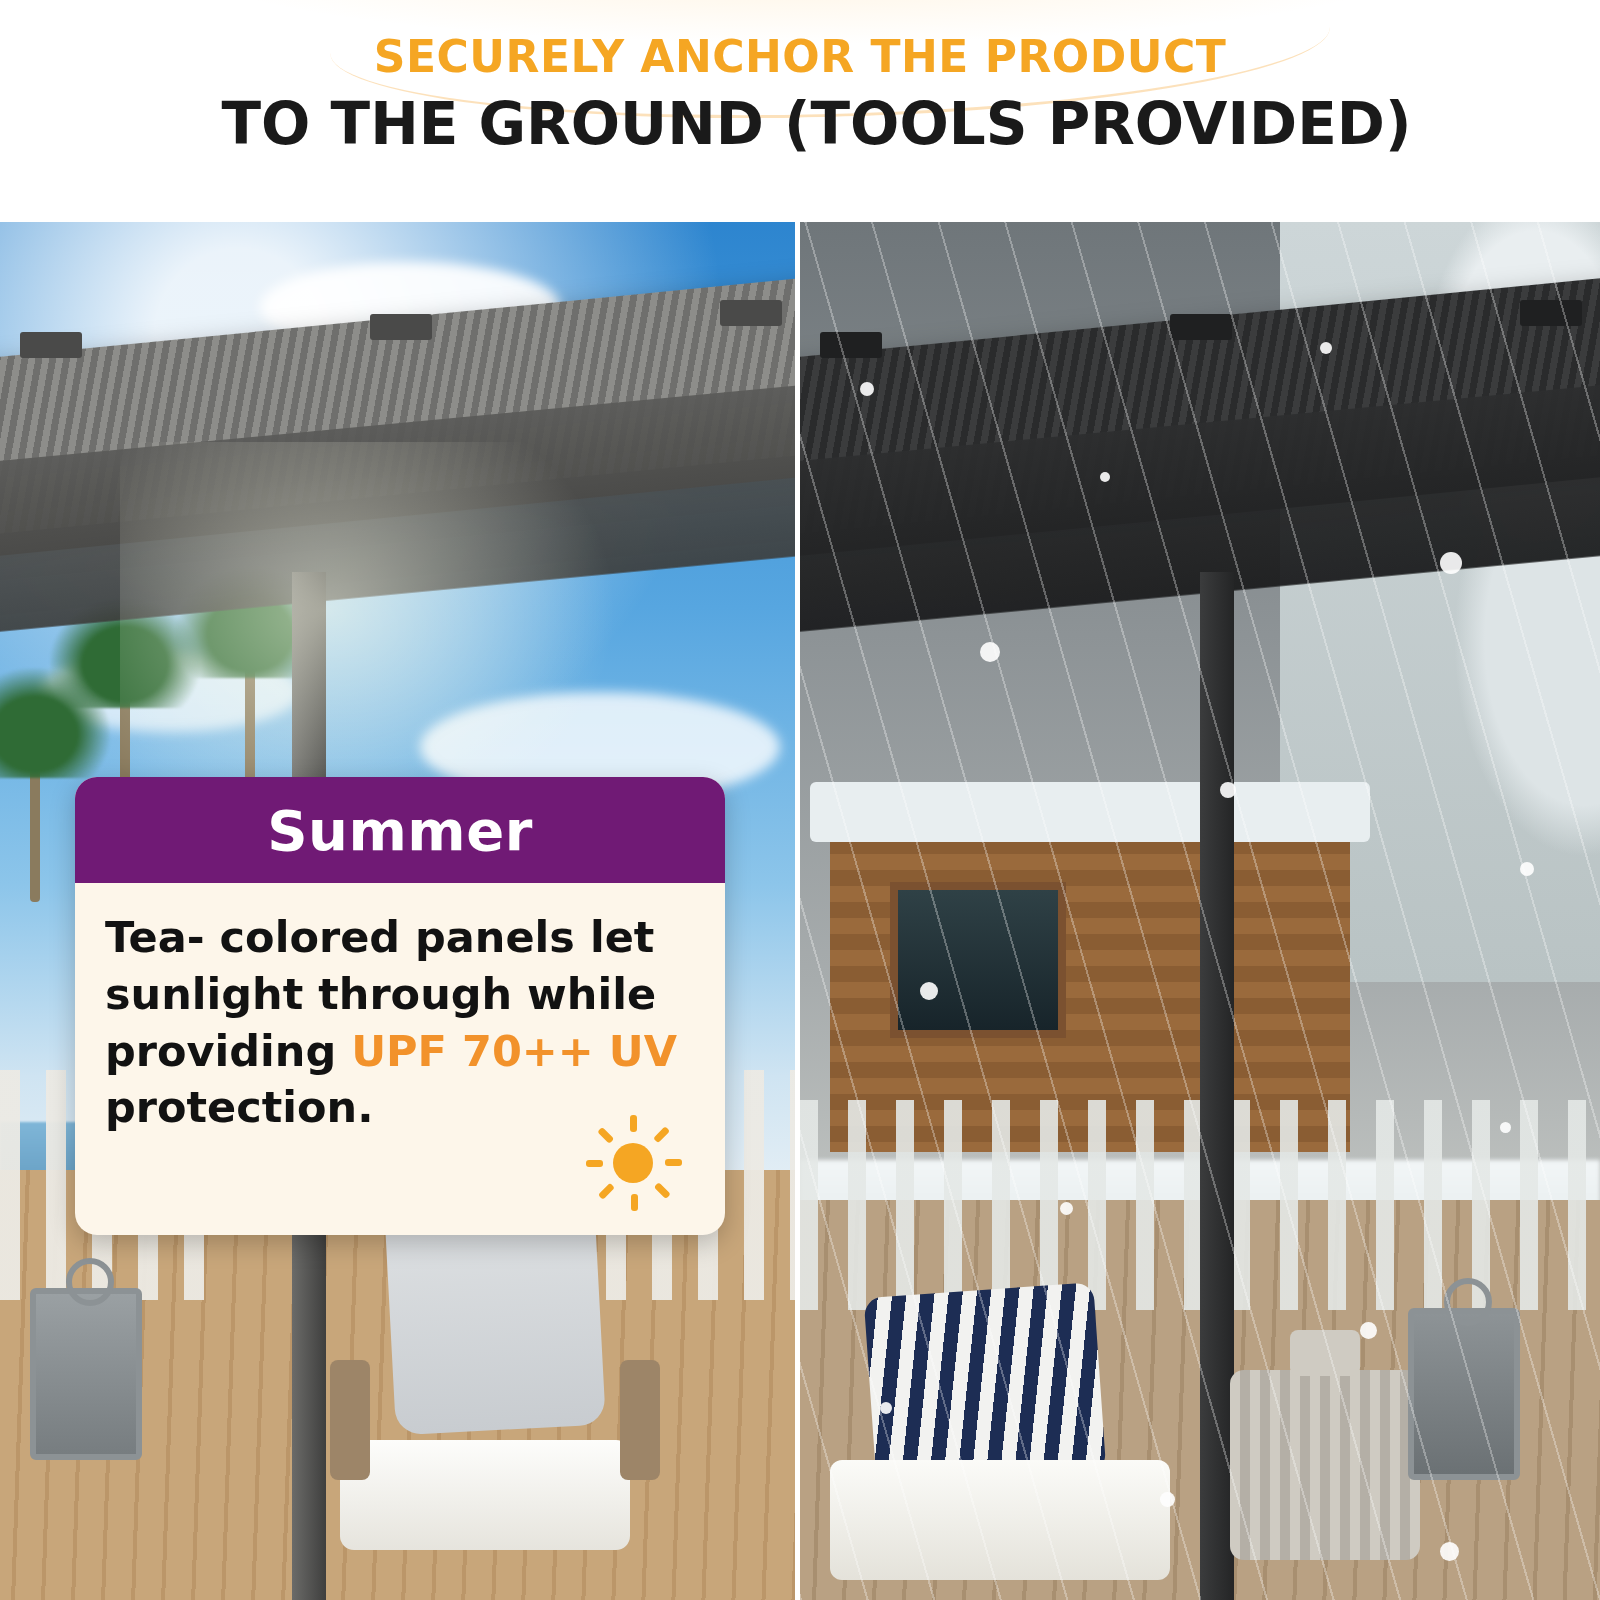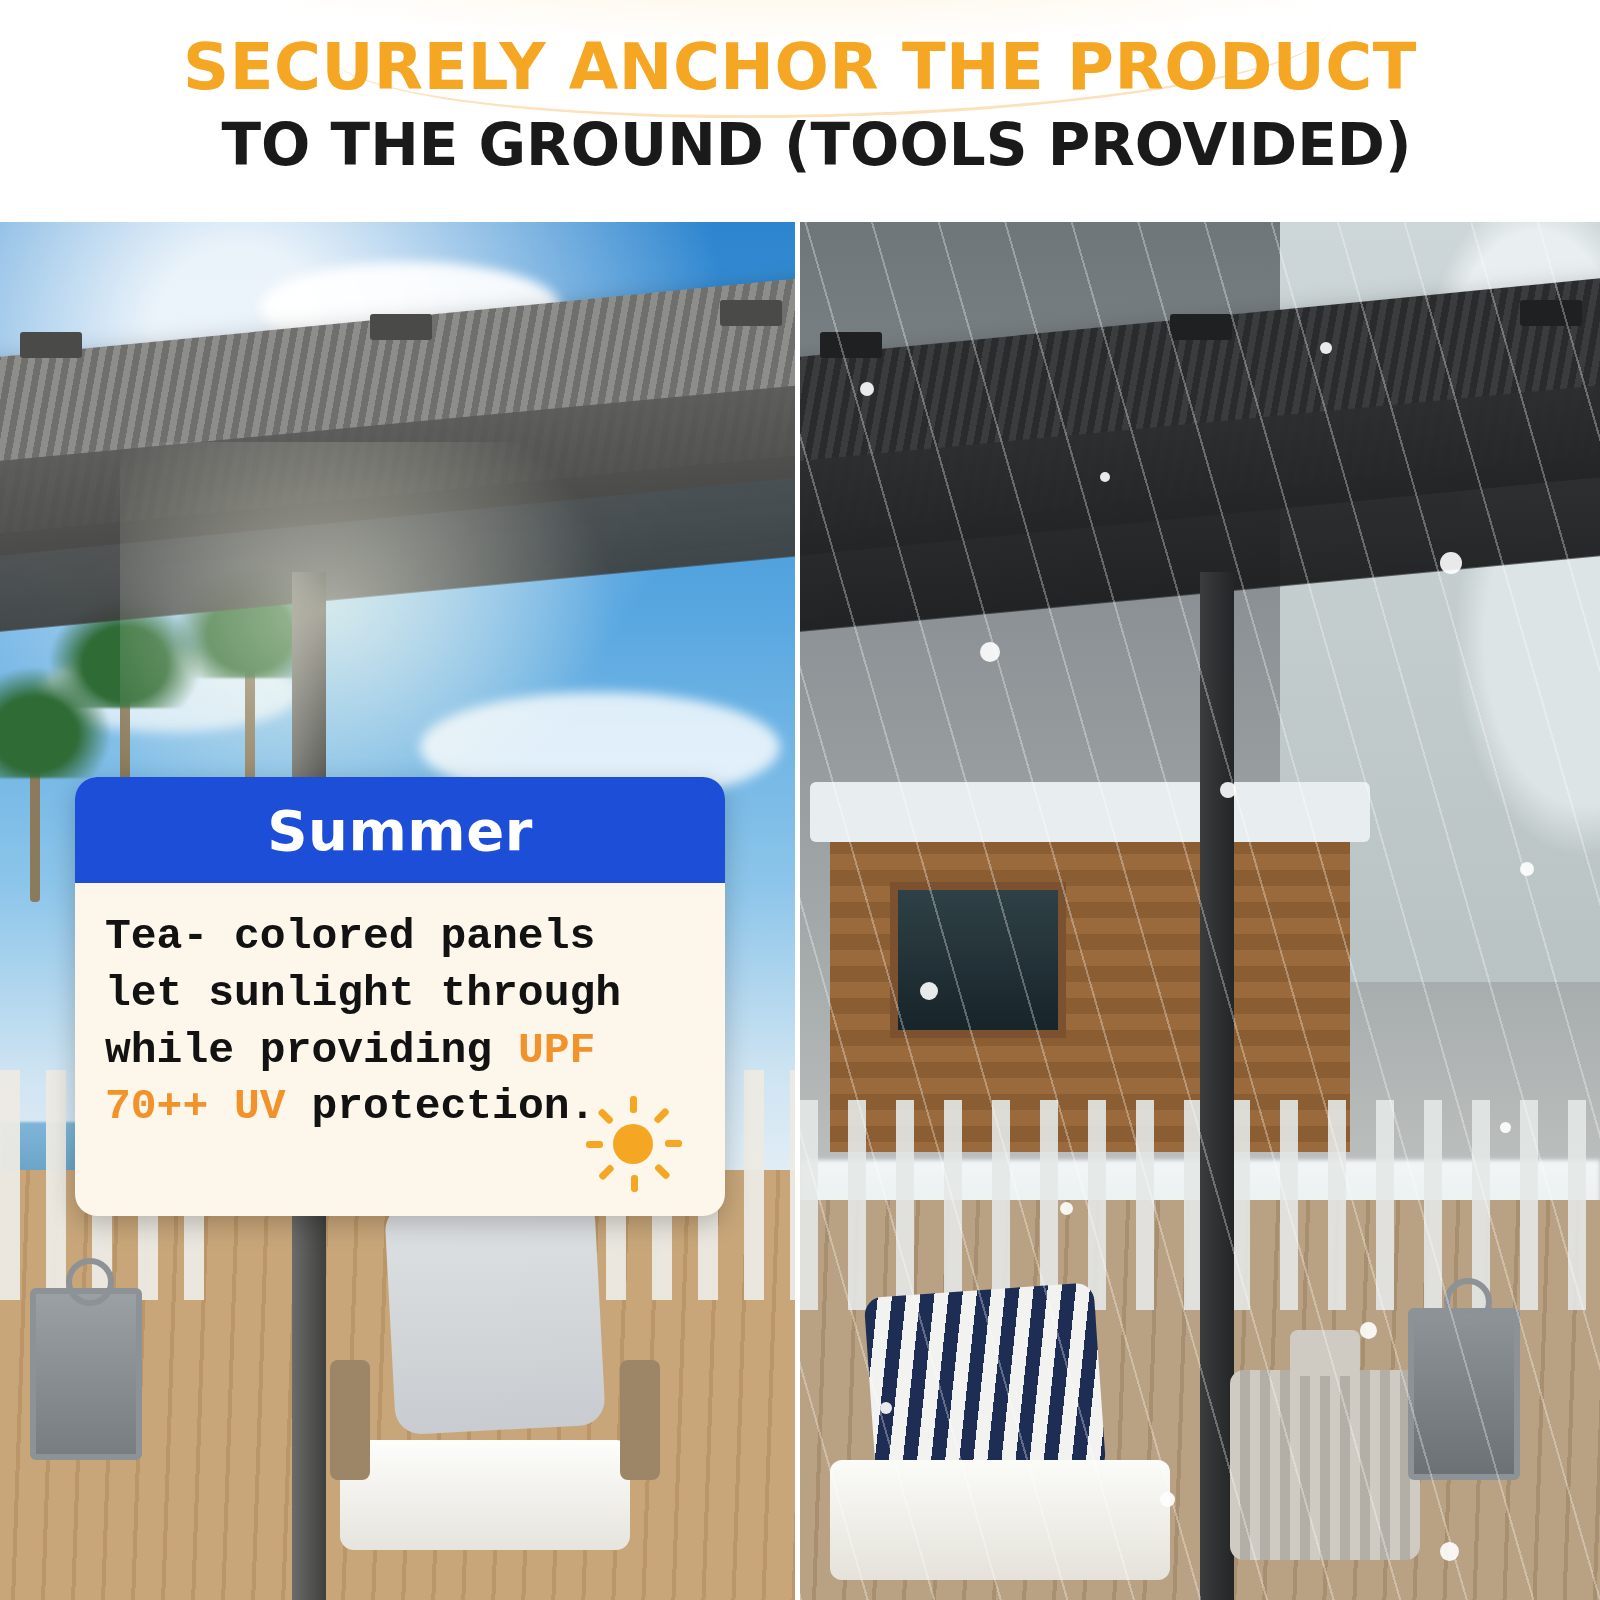--- a/index.html
+++ b/index.html
@@ -25,21 +25,21 @@
   }
   .header .swoosh:after{
     content:"";position:absolute;left:330px;top:-36px;width:1000px;height:150px;
     border-bottom:3px solid rgba(245,170,60,0.35);
     border-radius:50%;
     transform:rotate(-1.5deg);
   }
   .title-line1{
     position:relative;
     margin-top:34px;
-    font-size:64px;
+    font-size:44px;
     font-weight:bold;
     letter-spacing:0.5px;
     color:#F5A623;
     text-align:center;
     line-height:1.05;
     white-space:nowrap;
   }
   .title-line2{
     position:relative;
     margin-top:14px;
@@ -219,33 +219,32 @@
     box-shadow:0 8px 26px rgba(0,0,0,0.22);
     background:#fdf6ea;
   }
   .card .card-head{
     height:106px;display:flex;align-items:center;justify-content:center;
   }
   .card .card-head h2{
     margin:0;color:#ffffff;font-size:56px;font-weight:bold;letter-spacing:0.5px;
   }
   .card .card-body{
-    padding:26px 30px 17px 30px;
+    padding:26px 30px 36px 30px;
     position:relative;
-    font-family:Liberation Mono, monospace;
   }
   .card .card-body p{
     margin:0;font-size:43px;line-height:1.32;color:#121212;font-weight:bold;
   }
   .hl{color:#F2922B;}
   
   .card-left{
     left:75px;top:555px;width:650px;
   }
-  .card-left .card-head{background:#1d4ed8;}
+  .card-left .card-head{background:#701a75;}
   .card-left .card-body{min-height:290px;}
   
   .sun-icon{
     position:absolute;right:46px;bottom:26px;width:92px;height:92px;
   }
   .sun-icon .core{
     position:absolute;left:26px;top:26px;width:40px;height:40px;border-radius:50%;background:#F5A623;
   }
   .sun-icon i{
     position:absolute;left:43px;top:-2px;width:7px;height:17px;background:#F5A623;border-radius:3px;

